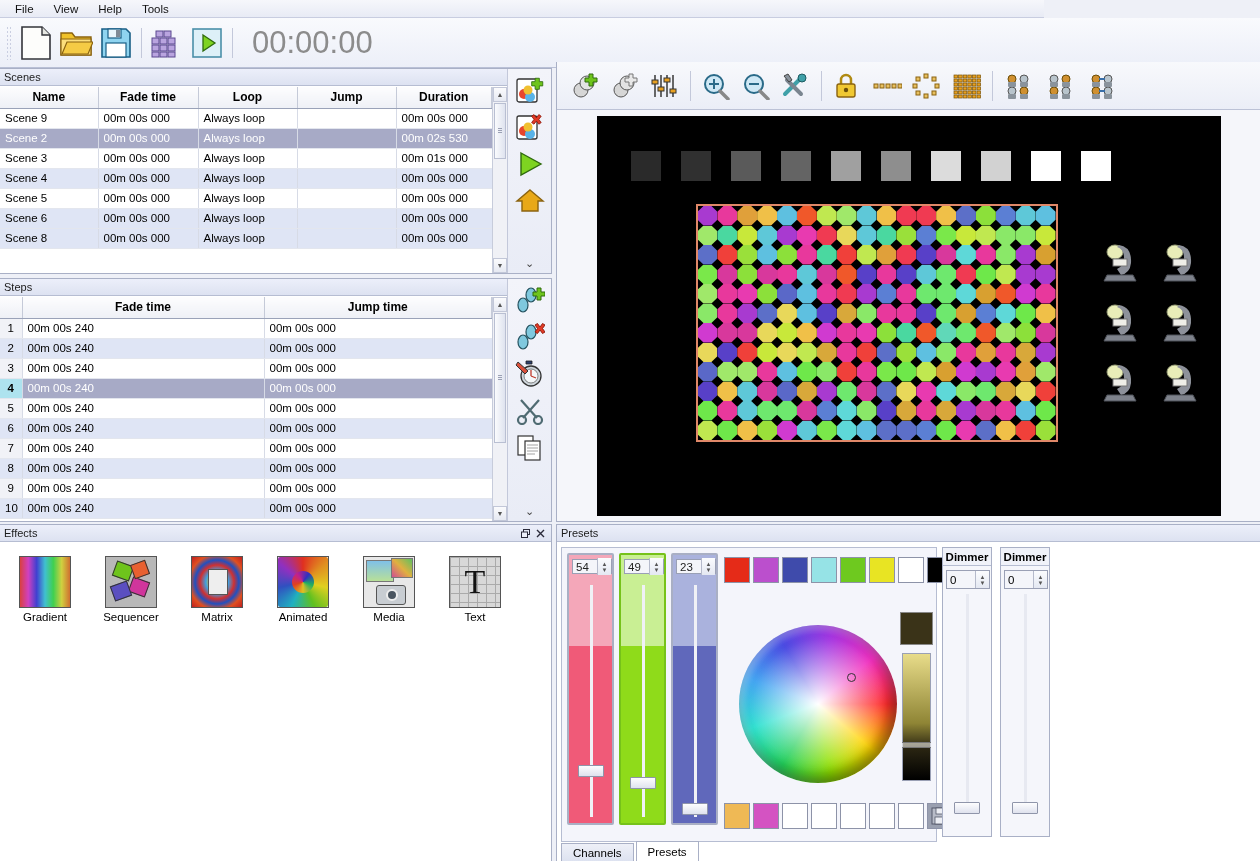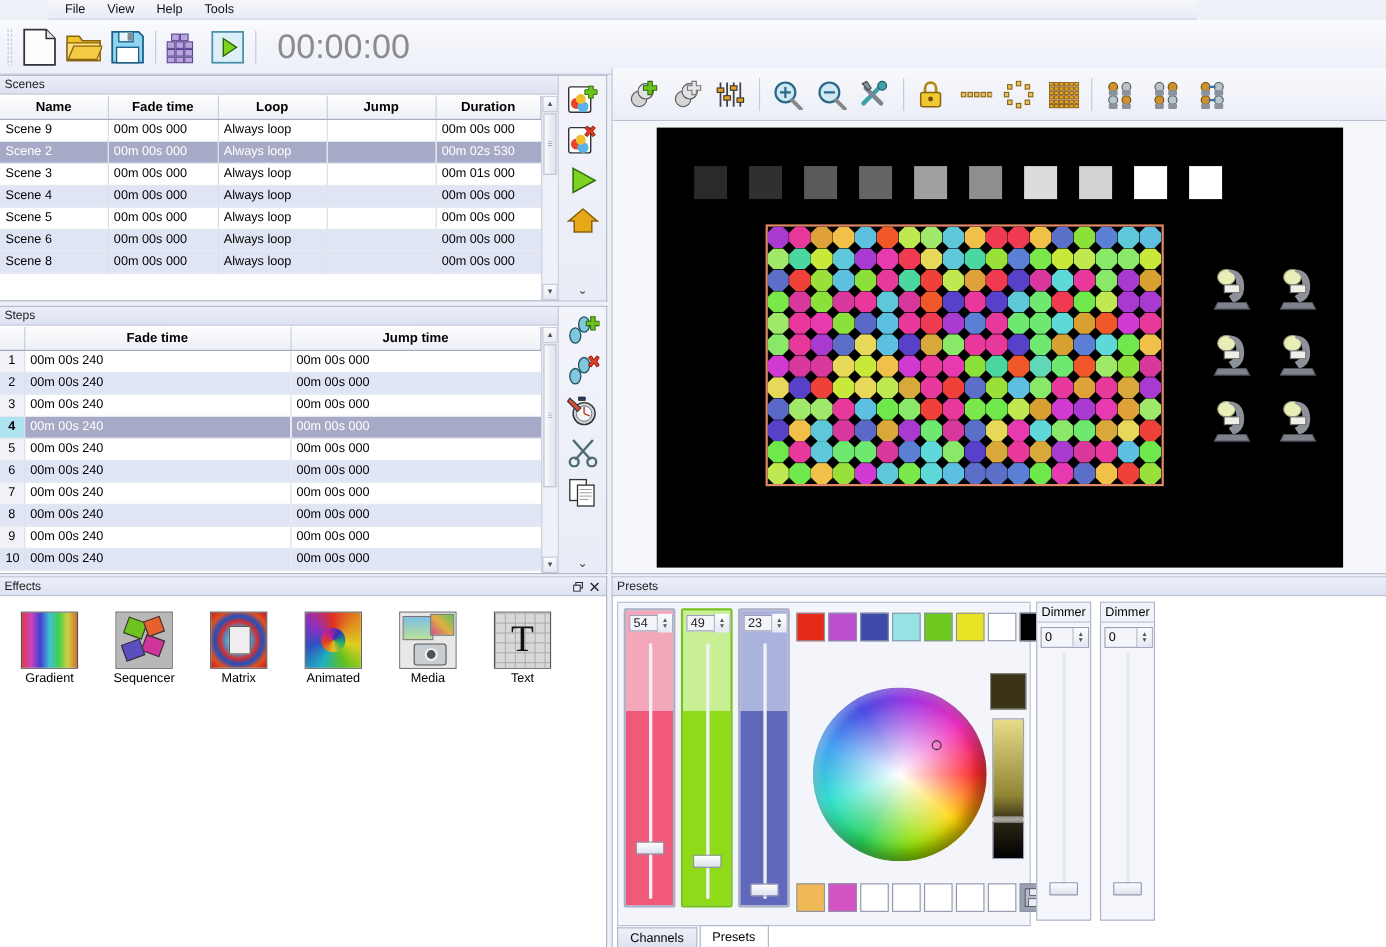--- a/index.html
+++ b/index.html
@@ -11,21 +11,21 @@
     font-size: 11px;
     background: #eef0f7;
   }
   .app { position: relative; width: 1260px; height: 861px; }
 
   
   .menubar {
     position: absolute; left:0; top:0; width:1044px; height:18px;
     background: linear-gradient(to bottom,#f6f7fb,#e8ebf5);
     border-bottom:1px solid #c8cde0;
-    display:flex; align-items:center; padding-left:6px; gap:2px;margin-left:44px;
+    display:flex; align-items:center; padding-left:6px; gap:2px;
   }
   .menu-item { padding:2px 9px; font-size:11.5px; color:#111; cursor:default; }
 
   
   .toolbar {
     position:absolute; left:0; top:18px; width:1260px; height:50px;
     background: linear-gradient(to bottom,#f9fafd,#eceff8);
     border-bottom:1px solid #b9c0d6;
     display:flex; align-items:center; padding-left:6px;
   }
@@ -106,21 +106,21 @@
   .slider-col .valbox .v { flex:1; padding-left:3px; font-size:11.5px; color:#222; }
   .slider-col .valbox .spin { width:14px; height:17px; border-left:1px solid #b5bacb;
       background:linear-gradient(to bottom,#fbfcfe,#e4e8f2); display:flex; flex-direction:column;
       align-items:center; justify-content:center; font-size:6px; color:#555; cursor:pointer;}
   .trackline { position:absolute; left:50%; margin-left:-1px; top:30px; bottom:6px; width:3px; background:#f0f1f6; }
   .thumbh { position:absolute; left:50%; margin-left:-13px; width:26px; height:12px;
       background:linear-gradient(to bottom,#fdfdfe,#dfe2ee); border:1px solid #8f95aa; border-radius:1px; cursor:pointer;}
   .swatch { width:26px; height:26px; border:1px solid #8d93a8; cursor:pointer; }
   .dimmer-col { width:50px; height:290px; border:1px solid #a9b0c6; background:#f5f6fb; position:relative; }
   .dimmer-col .dh { height:18px; border-bottom:1px solid #b6bdd2; text-align:center; font-size:11.5px;
-      background:#f0f2f9; line-height:18px;}
+      background:#f0f2f9; line-height:18px;font-weight:bold;}
   .tabs { position:absolute; left:4px; bottom:0; height:20px; display:flex; align-items:flex-end; }
   .tab { height:18px; padding:0 11px; font-size:11.5px; border:1px solid #a9b0c6; border-bottom:none;
       background:linear-gradient(to bottom,#eef0f8,#dde2f0); margin-right:2px; display:flex; align-items:center; cursor:pointer;}
   .tab.active { background:#fff; height:20px; }
 </style>
 </head>
 <body>
 
 <div class="app">
 

